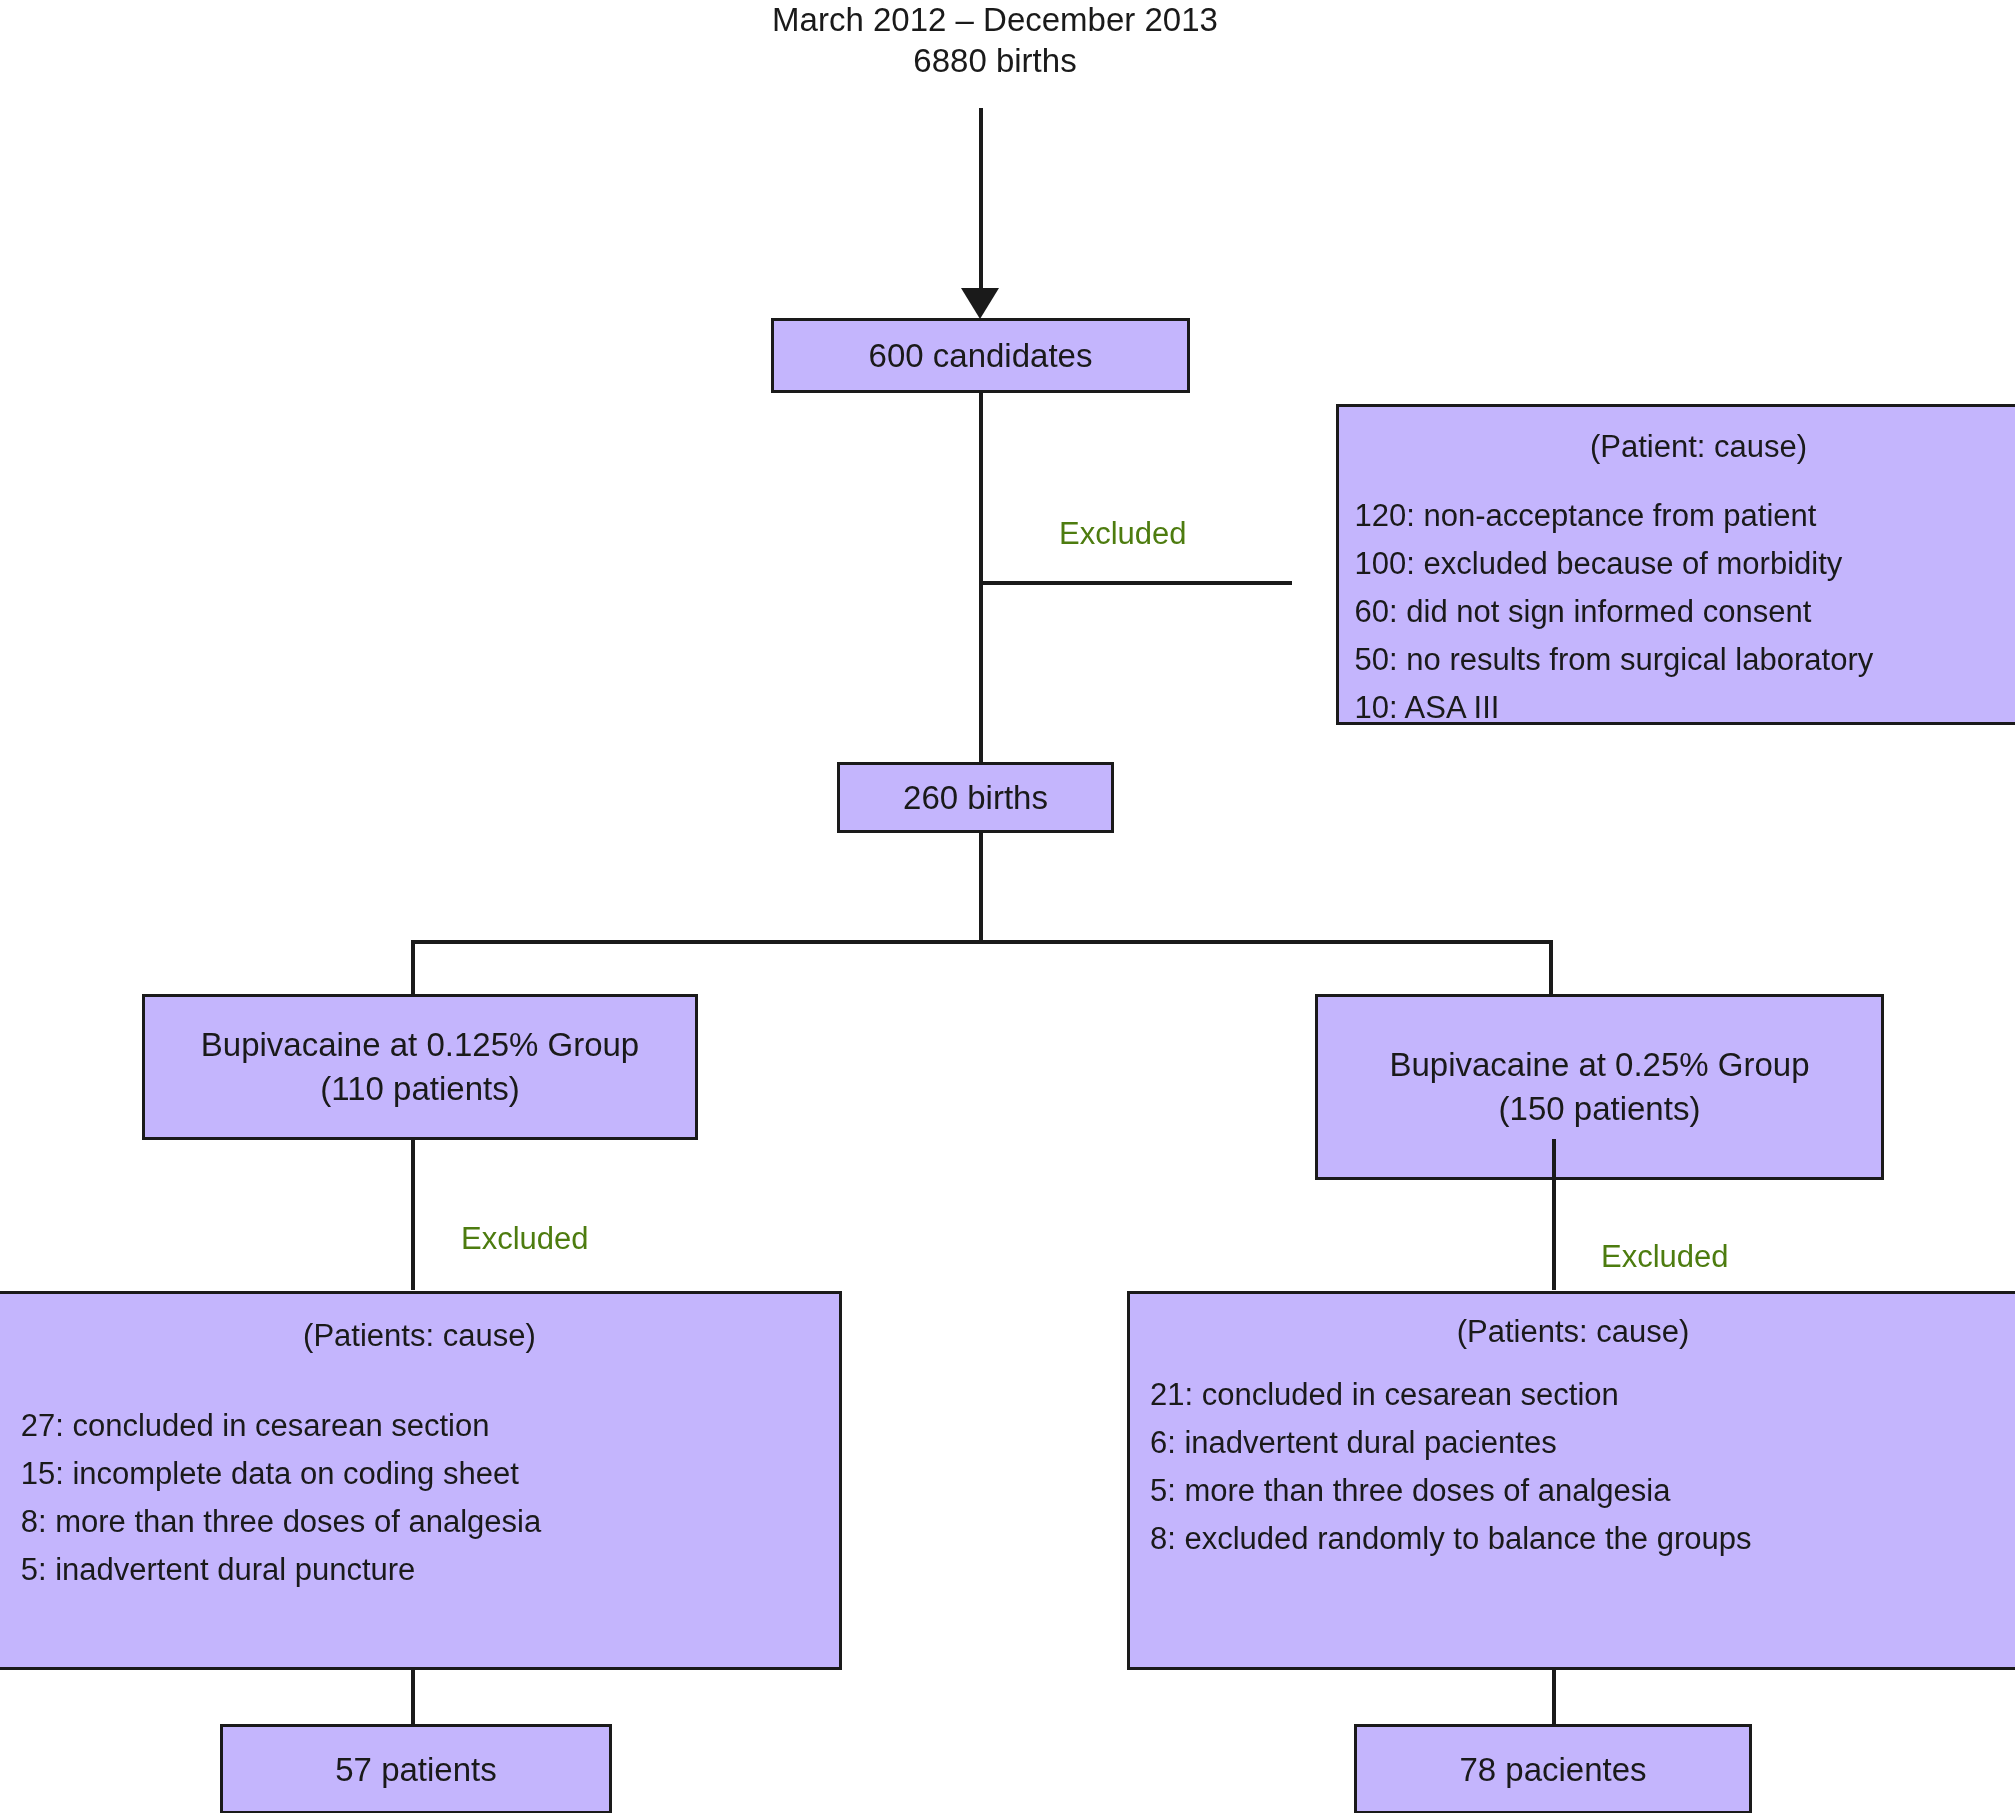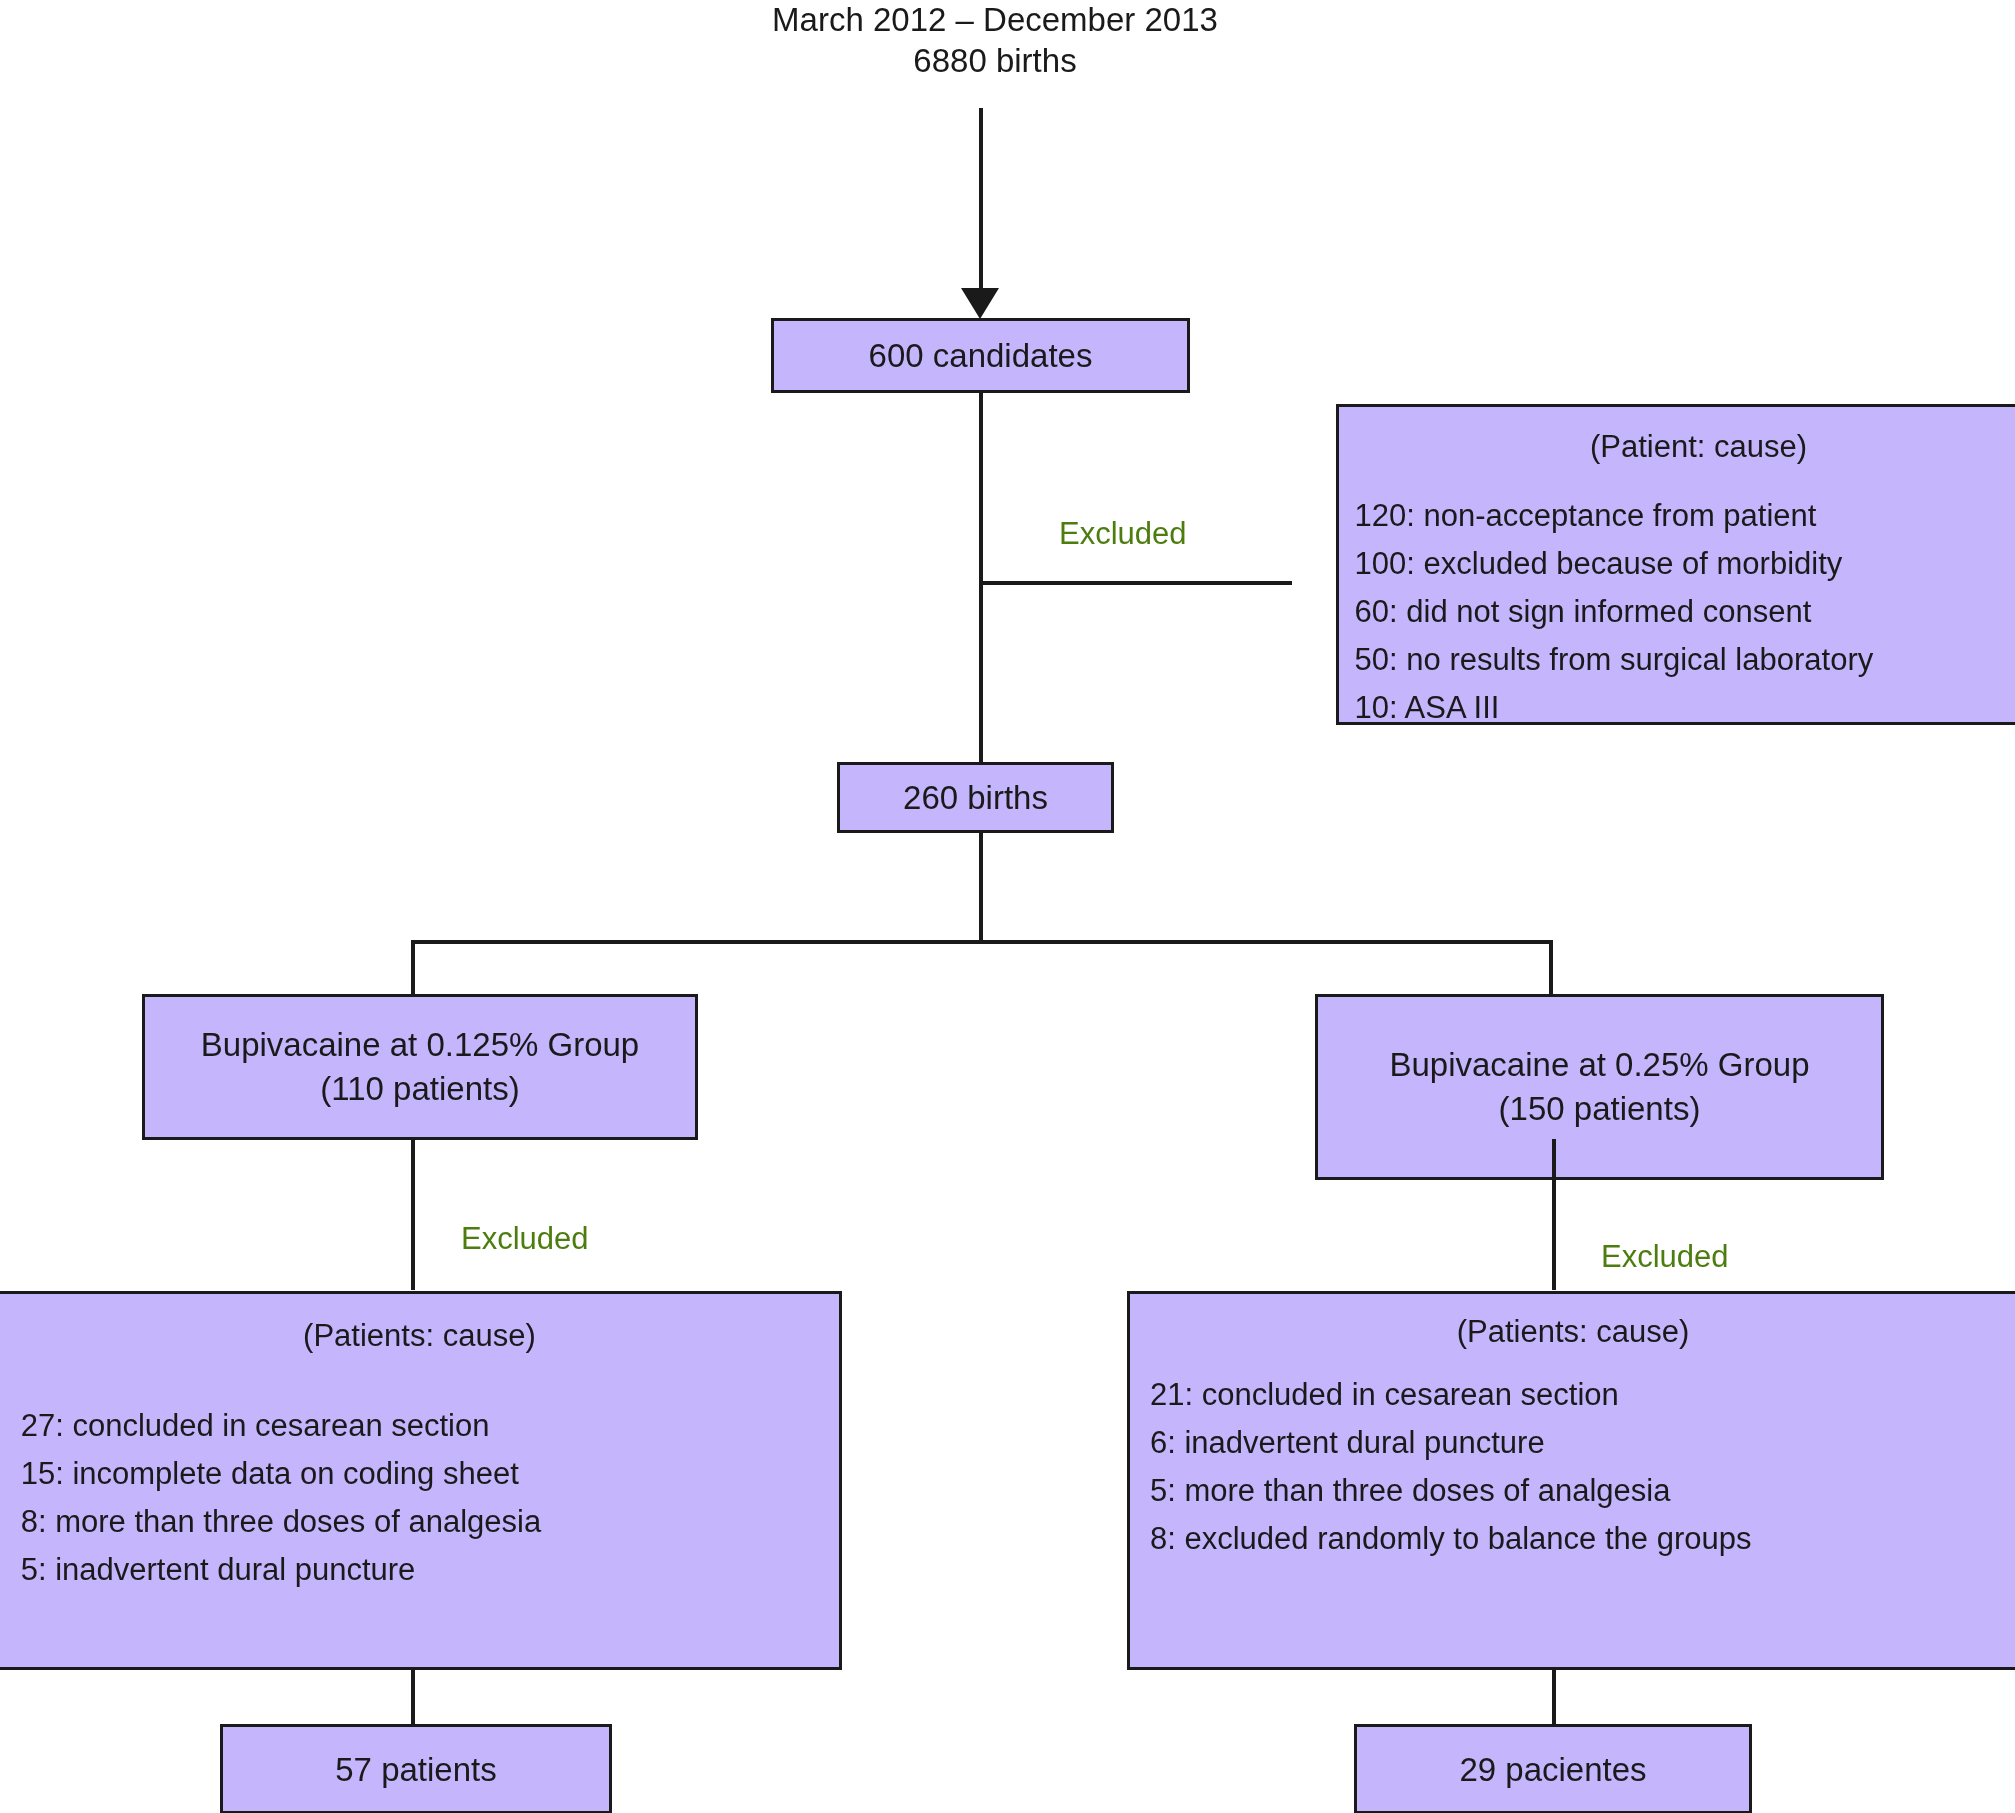--- a/index.html
+++ b/index.html
@@ -156,30 +156,30 @@
     </div>
   </div>
 
   <div class="vline" style="left:1552px; top:1139px; height:151px;"></div>
   <div class="label" style="left:1601px; top:1238px;">Excluded</div>
 
   <div class="box excl-box" style="left:1127px; top:1291px; width:892px; height:379px;">
     <div class="excl-head" style="top:18.5px;">(Patients: cause)</div>
     <div class="excl-list" style="left:20px; top:77px;">
       <span class="excl-item">21: concluded in cesarean section</span>
-      <span class="excl-item">6: inadvertent dural puncture</span>
+      <span class="excl-item">6: inadvertent dural pacientes</span>
       <span class="excl-item">5: more than three doses of analgesia</span>
       <span class="excl-item">8: excluded randomly to balance the groups</span>
     </div>
   </div>
 
   <div class="vline" style="left:411px; top:1670px; height:54px;"></div>
   <div class="box box-center" style="left:220px; top:1724px; width:392px; height:90px;">
     <span>57 patients</span>
   </div>
 
   <div class="vline" style="left:1552px; top:1670px; height:54px;"></div>
   <div class="box box-center" style="left:1354px; top:1724px; width:398px; height:90px;">
-    <span>29 pacientes</span>
+    <span>78 pacientes</span>
   </div>
 
 </div>
 
 
 </body></html>

